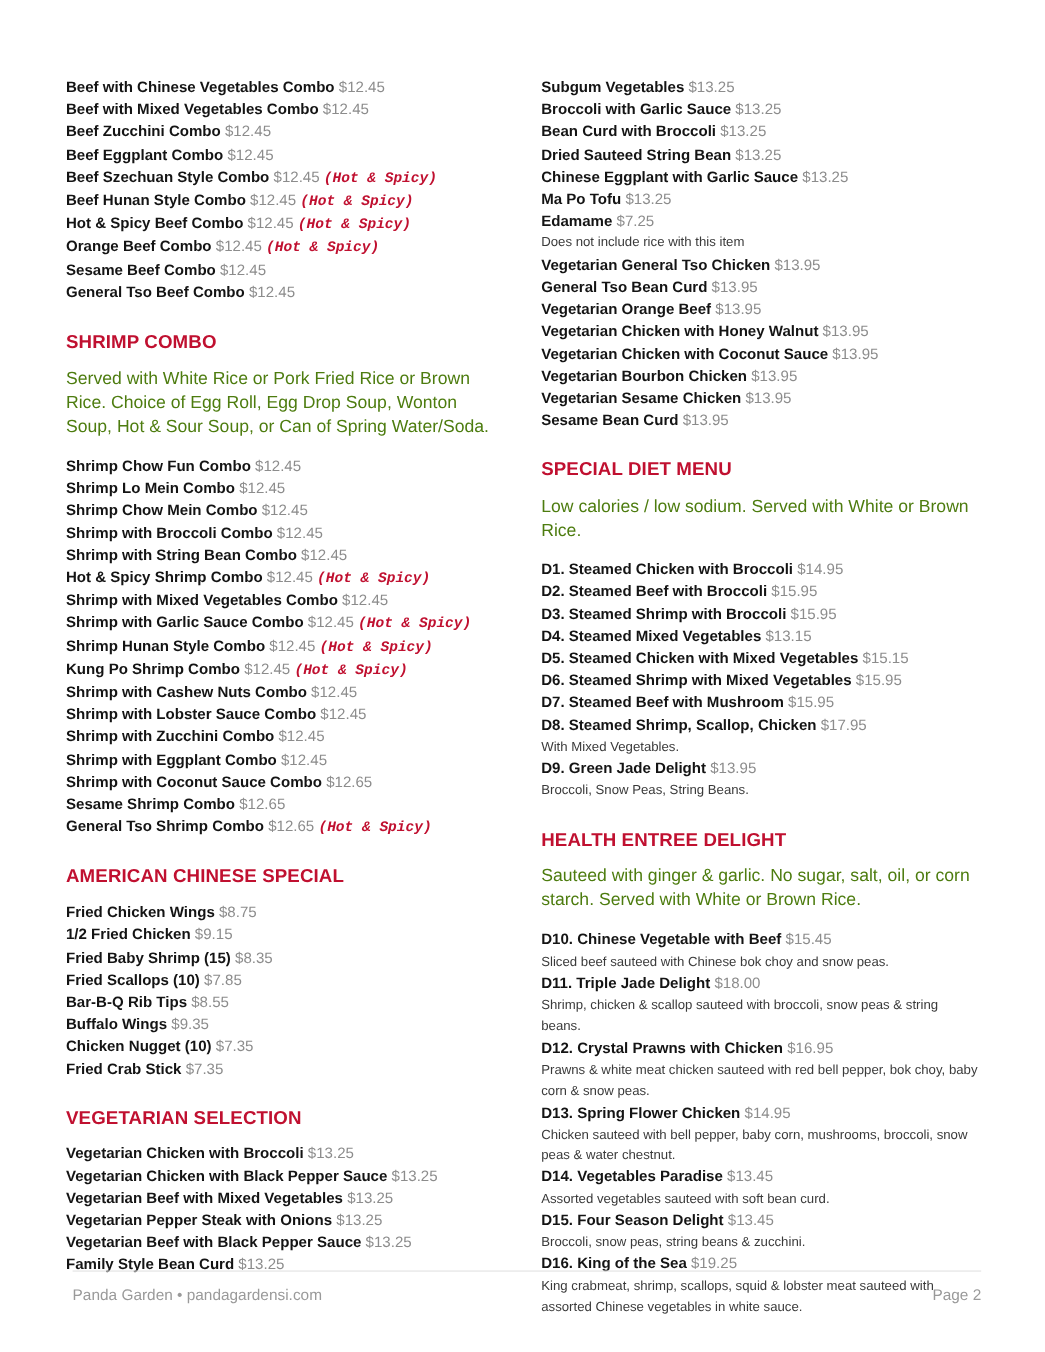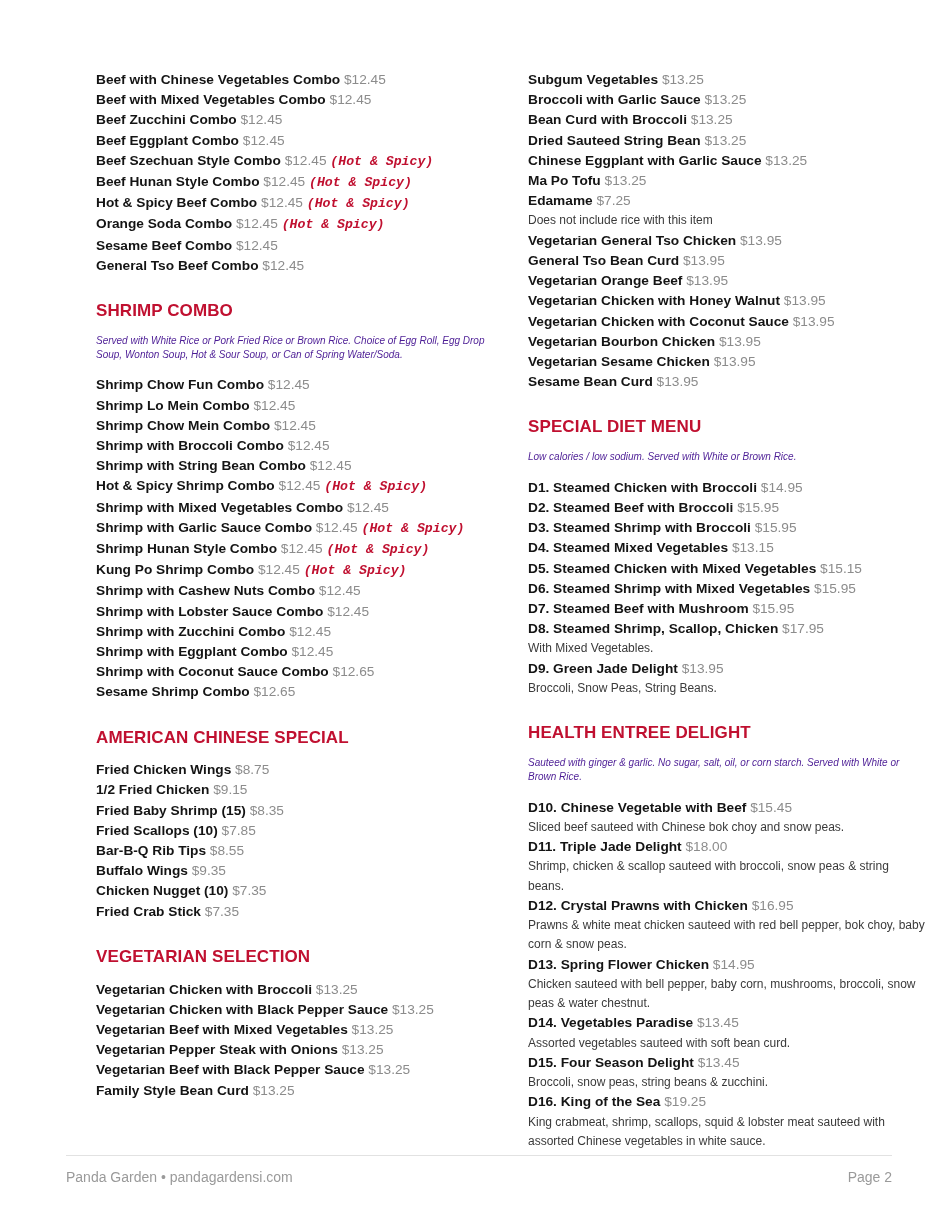--- a/index.html
+++ b/index.html
@@ -15,21 +15,21 @@
     color: #1a1a1a;
     position: relative;
     overflow: hidden;
   }
   .page {
     position: absolute;
     left: 0; top: 0;
     width: 948px;
     height: 1229px;
     box-sizing: border-box;
-    padding: 70px 56px 0 96px;
+    padding: 70px 56px 0 60px;
   }
   .columns {
     display: flex;
     gap: 36px;
     align-items: flex-start;
   }
   .col {
     width: 396px;
     flex: 0 0 396px;
   }
@@ -38,24 +38,23 @@
   .section-title {
     color: #C01030;
     font-size: 17px;
     font-weight: bold;
     letter-spacing: 0.1px;
     line-height: 1.1;
     margin: 26px 0 13px 0;
   }
 
   .section-note {
-    font-style: italic;
-    font-size: 10px;
+    font-size: 16px;
     line-height: 1.38;
-    color: #4c1d95;
+    color: #4d7c0f;
     margin: 0 0 14px 0;
   }
 
   .items { margin: 0; padding: 0; }
 
   .item {
     font-size: 13.7px;
     line-height: 20.2px;
     color: #1a1a1a;
   }
@@ -104,21 +103,21 @@
     <div class="col col-left">
 
       <div class="items">
           <div class="item"><span class="item-name">Beef with Chinese Vegetables Combo</span> <span class="item-price">$12.45</span></div>
           <div class="item"><span class="item-name">Beef with Mixed Vegetables Combo</span> <span class="item-price">$12.45</span></div>
           <div class="item"><span class="item-name">Beef Zucchini Combo</span> <span class="item-price">$12.45</span></div>
           <div class="item"><span class="item-name">Beef Eggplant Combo</span> <span class="item-price">$12.45</span></div>
           <div class="item"><span class="item-name">Beef Szechuan Style Combo</span> <span class="item-price">$12.45</span> <span class="spicy">(Hot &amp; Spicy)</span></div>
           <div class="item"><span class="item-name">Beef Hunan Style Combo</span> <span class="item-price">$12.45</span> <span class="spicy">(Hot &amp; Spicy)</span></div>
           <div class="item"><span class="item-name">Hot &amp; Spicy Beef Combo</span> <span class="item-price">$12.45</span> <span class="spicy">(Hot &amp; Spicy)</span></div>
-          <div class="item"><span class="item-name">Orange Soda Combo</span> <span class="item-price">$12.45</span> <span class="spicy">(Hot &amp; Spicy)</span></div>
+          <div class="item"><span class="item-name">Orange Beef Combo</span> <span class="item-price">$12.45</span> <span class="spicy">(Hot &amp; Spicy)</span></div>
           <div class="item"><span class="item-name">Sesame Beef Combo</span> <span class="item-price">$12.45</span></div>
           <div class="item"><span class="item-name">General Tso Beef Combo</span> <span class="item-price">$12.45</span></div>
         </div>
 
       <h2 class="section-title">SHRIMP COMBO</h2>
       <p class="section-note">Served with White Rice or Pork Fried Rice or Brown Rice. Choice of Egg Roll, Egg Drop Soup, Wonton Soup, Hot &amp; Sour Soup, or Can of Spring Water/Soda.</p>
       <div class="items">
           <div class="item"><span class="item-name">Shrimp Chow Fun Combo</span> <span class="item-price">$12.45</span></div>
           <div class="item"><span class="item-name">Shrimp Lo Mein Combo</span> <span class="item-price">$12.45</span></div>
           <div class="item"><span class="item-name">Shrimp Chow Mein Combo</span> <span class="item-price">$12.45</span></div>
@@ -128,20 +127,21 @@
           <div class="item"><span class="item-name">Shrimp with Mixed Vegetables Combo</span> <span class="item-price">$12.45</span></div>
           <div class="item"><span class="item-name">Shrimp with Garlic Sauce Combo</span> <span class="item-price">$12.45</span> <span class="spicy">(Hot &amp; Spicy)</span></div>
           <div class="item"><span class="item-name">Shrimp Hunan Style Combo</span> <span class="item-price">$12.45</span> <span class="spicy">(Hot &amp; Spicy)</span></div>
           <div class="item"><span class="item-name">Kung Po Shrimp Combo</span> <span class="item-price">$12.45</span> <span class="spicy">(Hot &amp; Spicy)</span></div>
           <div class="item"><span class="item-name">Shrimp with Cashew Nuts Combo</span> <span class="item-price">$12.45</span></div>
           <div class="item"><span class="item-name">Shrimp with Lobster Sauce Combo</span> <span class="item-price">$12.45</span></div>
           <div class="item"><span class="item-name">Shrimp with Zucchini Combo</span> <span class="item-price">$12.45</span></div>
           <div class="item"><span class="item-name">Shrimp with Eggplant Combo</span> <span class="item-price">$12.45</span></div>
           <div class="item"><span class="item-name">Shrimp with Coconut Sauce Combo</span> <span class="item-price">$12.65</span></div>
           <div class="item"><span class="item-name">Sesame Shrimp Combo</span> <span class="item-price">$12.65</span></div>
+          <div class="item"><span class="item-name">General Tso Shrimp Combo</span> <span class="item-price">$12.65</span> <span class="spicy">(Hot &amp; Spicy)</span></div>
         </div>
 
       <h2 class="section-title">AMERICAN CHINESE SPECIAL</h2>
       <div class="items">
           <div class="item"><span class="item-name">Fried Chicken Wings</span> <span class="item-price">$8.75</span></div>
           <div class="item"><span class="item-name">1/2 Fried Chicken</span> <span class="item-price">$9.15</span></div>
           <div class="item"><span class="item-name">Fried Baby Shrimp (15)</span> <span class="item-price">$8.35</span></div>
           <div class="item"><span class="item-name">Fried Scallops (10)</span> <span class="item-price">$7.85</span></div>
           <div class="item"><span class="item-name">Bar-B-Q Rib Tips</span> <span class="item-price">$8.55</span></div>
           <div class="item"><span class="item-name">Buffalo Wings</span> <span class="item-price">$9.35</span></div>

